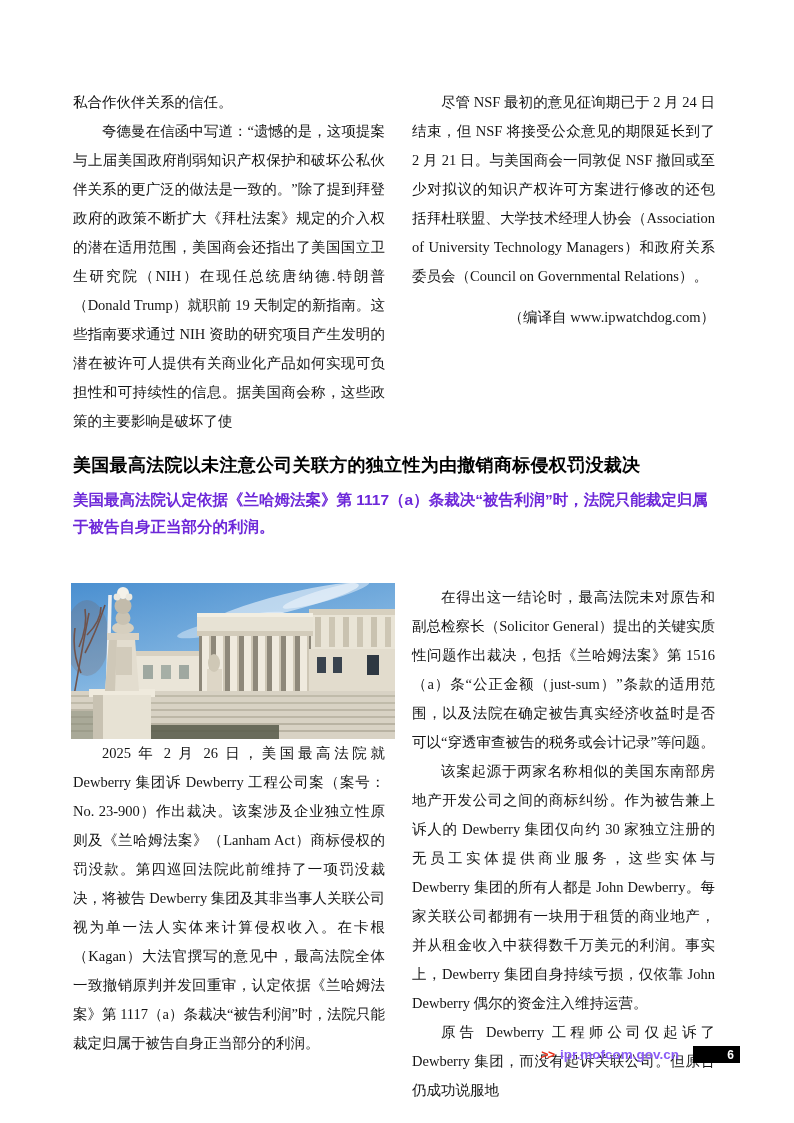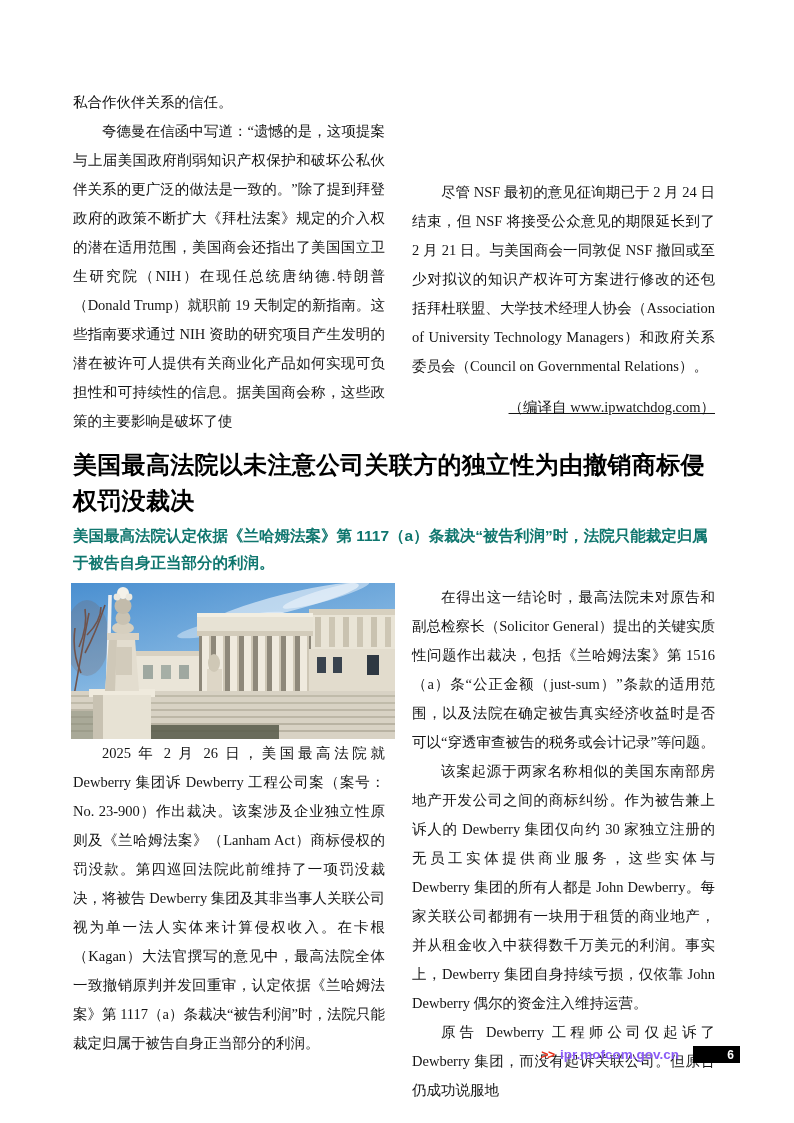--- a/index.html
+++ b/index.html
@@ -5,57 +5,56 @@
   html,body{margin:0;padding:0;}
   body{
     width:794px;height:1123px;
     background:#ffffff;
     position:relative;
     overflow:hidden;
     font-family:"Liberation Serif","DejaVu Serif",serif;
     color:#141414;
   }
   .two-col{position:absolute;display:flex;gap:27px;}
-  #section-1{top:88px;left:73px;width:642px;align-items:flex-end;}
+  #section-1{top:88px;left:73px;width:642px;}
   #section-2{top:583px;left:73px;width:642px;}
   .col-left{width:312px;}
   .col-right{width:303px;}
   p.body{
     margin:0;
     font-size:14.5px;
     line-height:29px;
     text-align:justify;
     word-break:break-word;
   }
   p.indent{text-indent:2em;}
   p.source-line{
     text-align:right;
     margin-top:12px;
     font-size:14.5px;
     line-height:29px;
-    text-decoration:underline;
   }
   #headline-block{
     position:absolute;top:447px;left:73px;width:650px;
     font-family:"Liberation Sans","DejaVu Sans",sans-serif;
   }
   .headline{
     margin:0;
-    font-size:24px;
+    font-size:18px;
     line-height:36px;
     font-weight:700;
     color:#000;
     letter-spacing:.3px;
   }
   .subheadline{
     margin:3px 0 0 0;
     font-size:15.5px;
     line-height:27px;
     font-weight:700;
-    color:#0f766e;
+    color:#6d28d9;
   }
   .photo-frame{
     width:324px;height:156px;
     margin-left:-2px;
     display:block;
   }
   .after-photo{margin-top:4px;}
   #page-footer{
     position:absolute;
     top:1046px;

